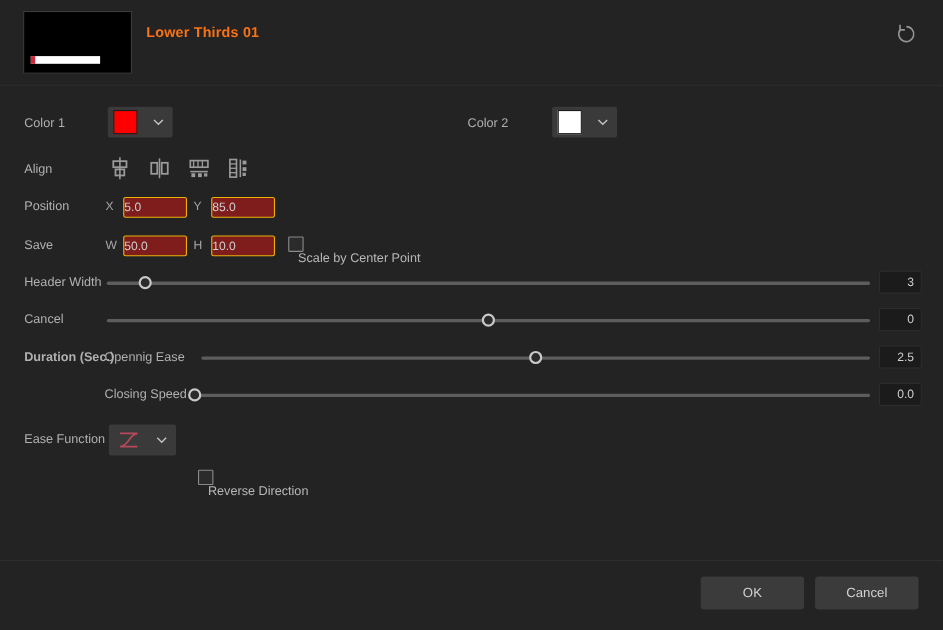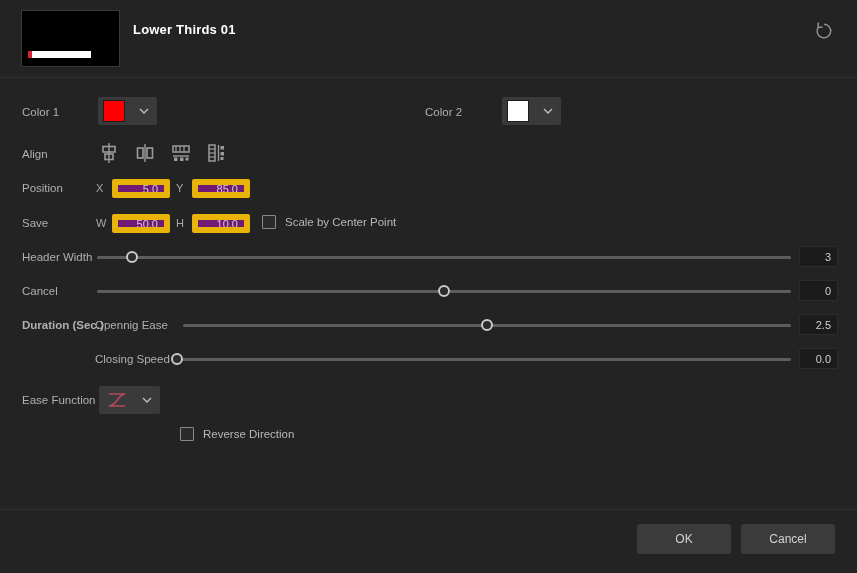--- a/index.html
+++ b/index.html
@@ -35,21 +35,21 @@
   .thumb-bar {
     position: absolute; left: 6px; bottom: 8px;
     width: 63px; height: 7px;
     background: #ffffff;
     border-left: 4px solid #d0263a;
   }
   .header-title {
     position: absolute; left: 133px; top: 22px;
     font-size: 13px;
     font-weight: bold;
-    color: #ffffff;
+    color: #f97316;
     letter-spacing: .2px;
   }
   .reset-btn {
     position: absolute; right: 22px; top: 20px;
     width: 22px; height: 22px;
     cursor: pointer;
     opacity: .72;
   }
   .reset-btn svg { display:block; }
 
@@ -93,34 +93,33 @@
   .align-ico svg { display:block; }
 
   
   .axis-lab {
     position: absolute;
     font-size: 11px; color: #a8a8a8;
   }
   .num-field {
     position: absolute;
     width: 58px; height: 19px;
-    background: #701a75;
-    border: 6px solid #eab308;
+    background: #7f1d1d;
+    border: 1px solid #eab308;
     border-radius: 2px;
     color: #cfcfcf;
     font-size: 11px;
     font-family: "Liberation Sans", sans-serif;
-    text-align: right;
     padding-right: 6px;
     line-height: 17px;
     cursor: text;
   }
 
   
-  .cb-wrap { position: absolute; display: flex; align-items: center; cursor: pointer; }
+  .cb-wrap { position: absolute; display: flex; cursor: pointer; flex-direction: column; }
   .cb-box {
     width: 14px; height: 14px;
     border: 1.6px solid #8a8a8a;
     background: #2b2b2b;
     border-radius: 1px;
   }
   .cb-lab { margin-left: 9px; font-size: 11.5px; color: #b8b8b8; white-space: nowrap; }
 
   
   .slider { position: absolute; height: 16px; cursor: pointer; }

